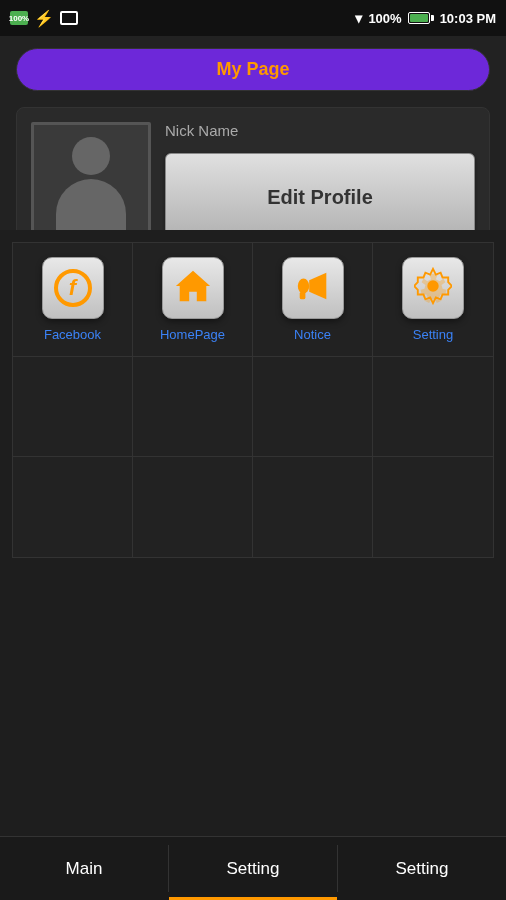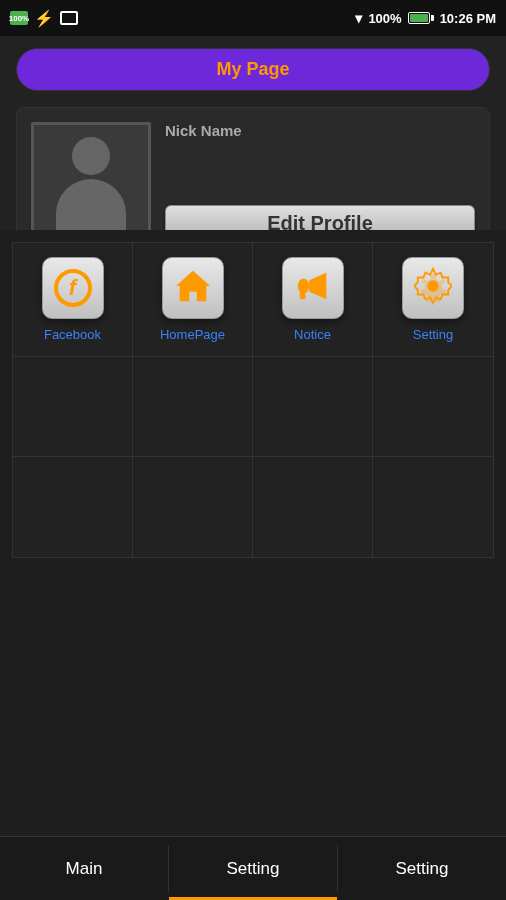--- a/index.html
+++ b/index.html
@@ -148,27 +148,27 @@
     .profile-right {
       flex: 1;
       display: flex;
       flex-direction: column;
       justify-content: space-between;
       height: 120px;
     }
     .nick-name-label {
       color: #aaa;
       font-size: 15px;
-      font-weight: bold;
+      font-weight: normal;
     }
     .edit-profile-btn {
       background: linear-gradient(to bottom, #e0e0e0, #b0b0b0);
       border: 1px solid #888;
       border-radius: 6px;
-      padding: 6px 10px;
+      padding: 32px 10px;
       text-align: center;
       cursor: pointer;
       font-size: 20px;
       font-weight: bold;
       color: #333;
       box-shadow: 0 2px 4px rgba(0,0,0,0.4);
     }
     .email-divider {
       border: none;
       border-top: 1px solid #444;
@@ -319,21 +319,21 @@
   </div>
   <div class="status-right">
     <span class="wifi-icon">▾</span>
     <span>100%</span>
     <div class="battery-icon">
       <div class="battery-body">
           <div class="battery-fill"></div>
         </div>
       <div class="battery-tip"></div>
     </div>
-    <span>10:26 PM</span>
+    <span>10:03 PM</span>
   </div>
 </div>
 
 <div class="top-area">
   <div style="padding: 12px 16px 0;">
     <div class="my-page-bar">
       <span class="my-page-title">My Page</span>
     </div>
 
     <div class="profile-card">

